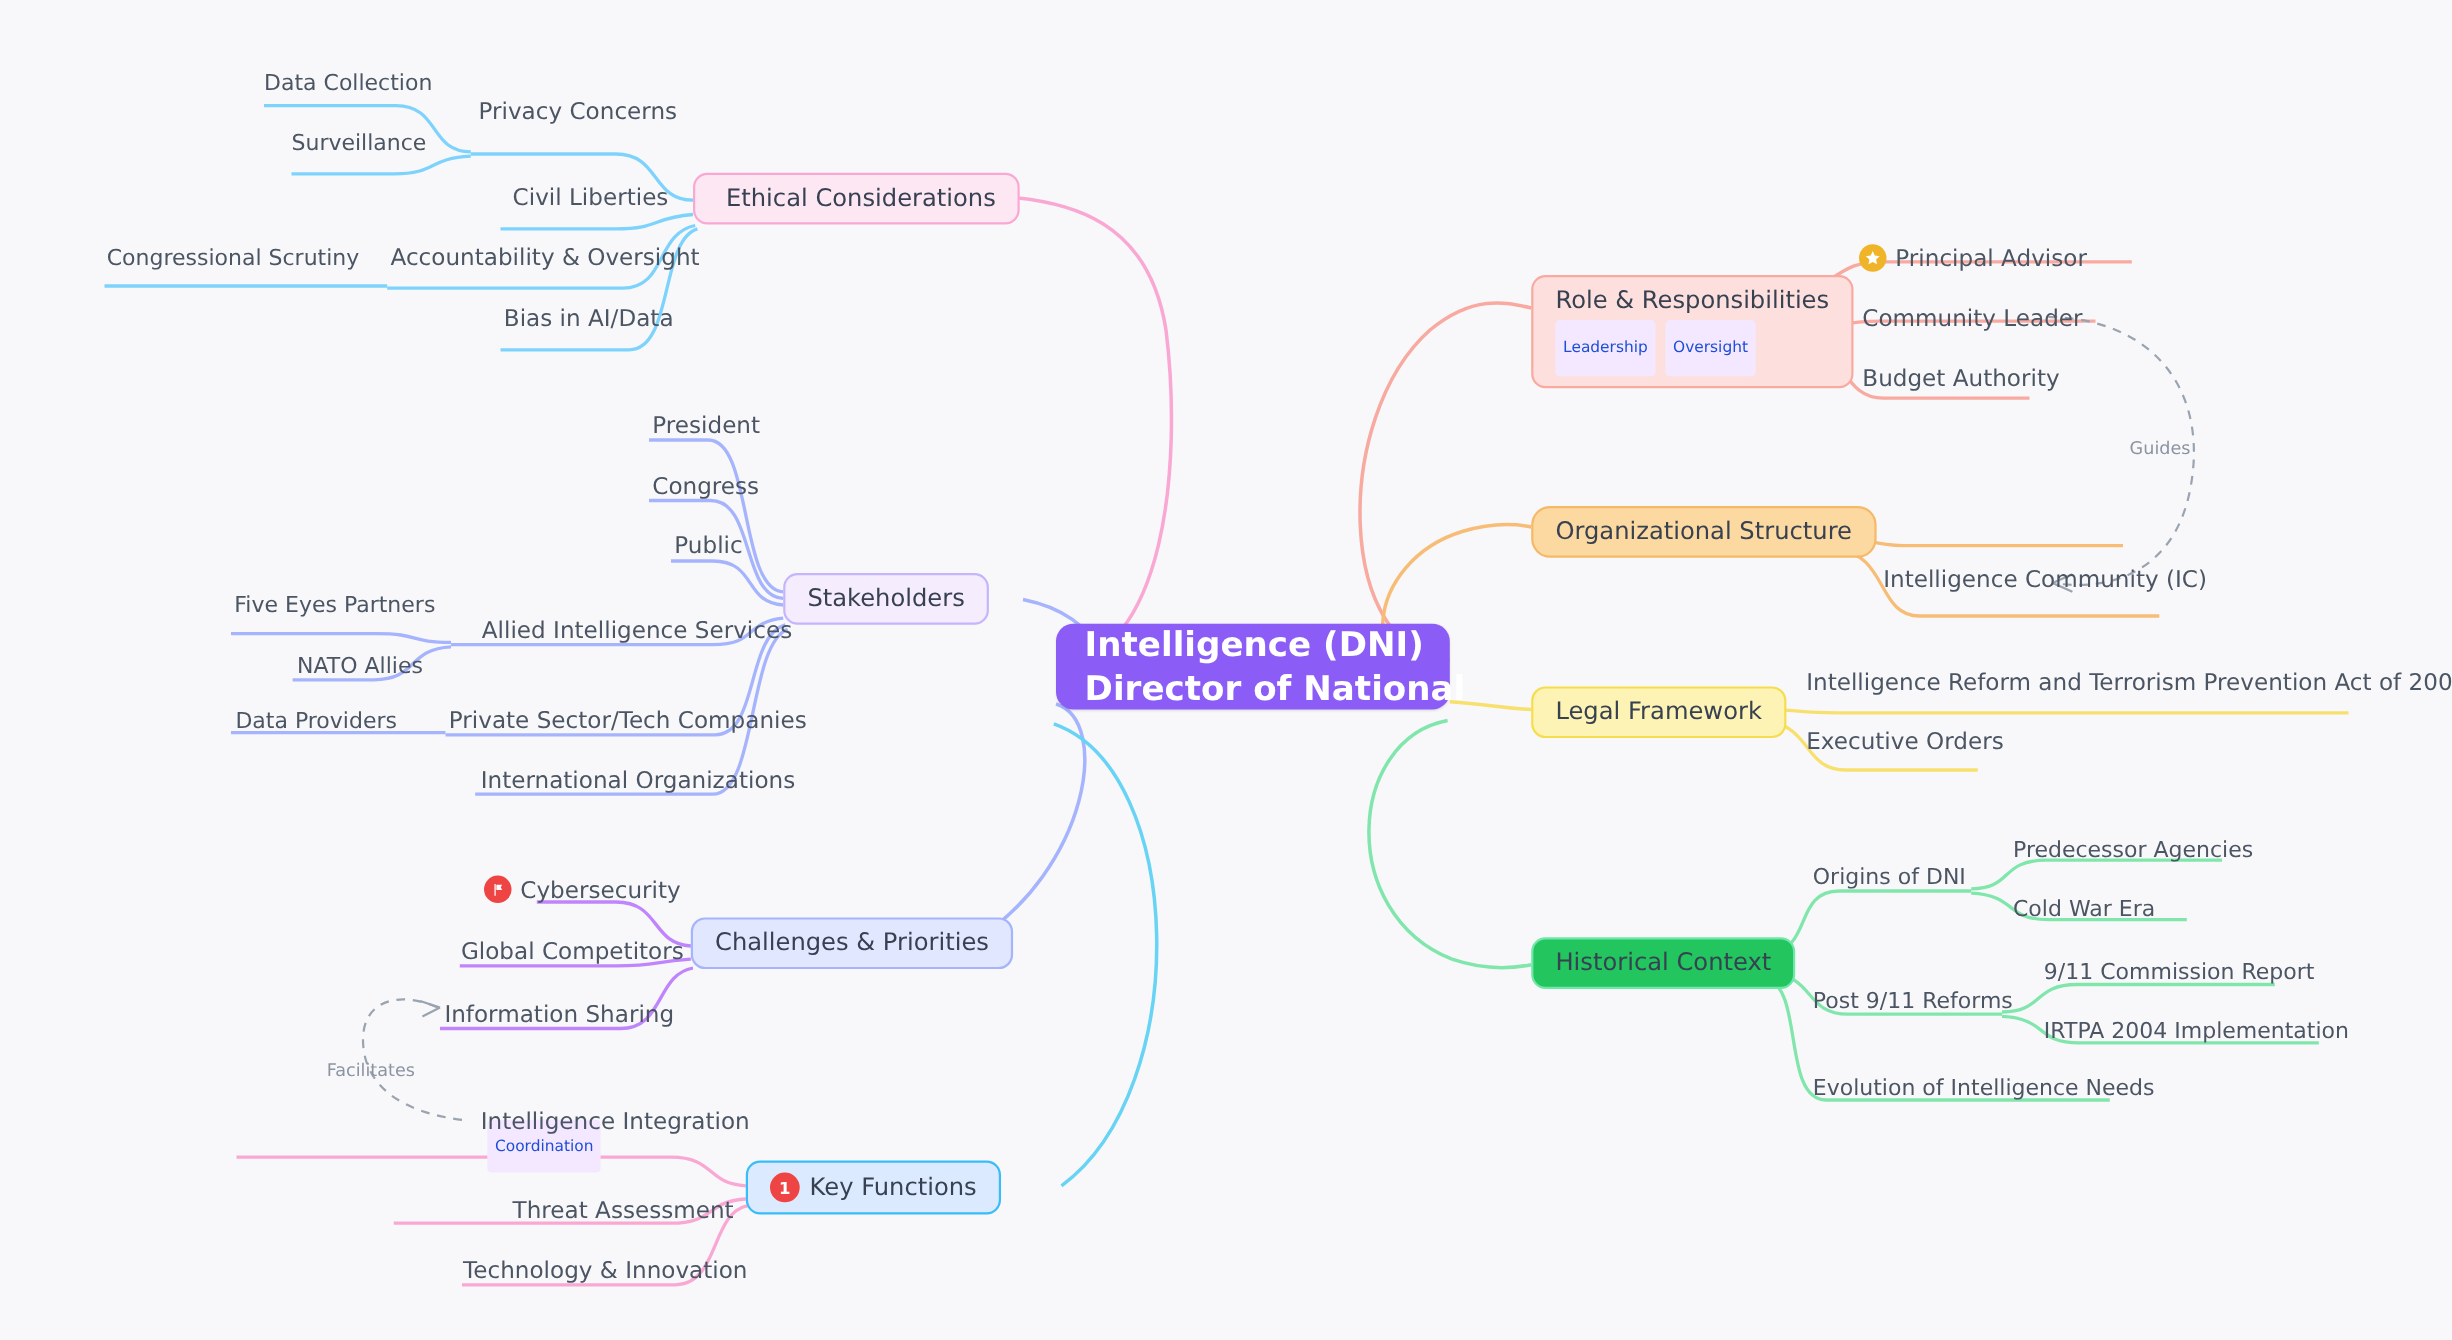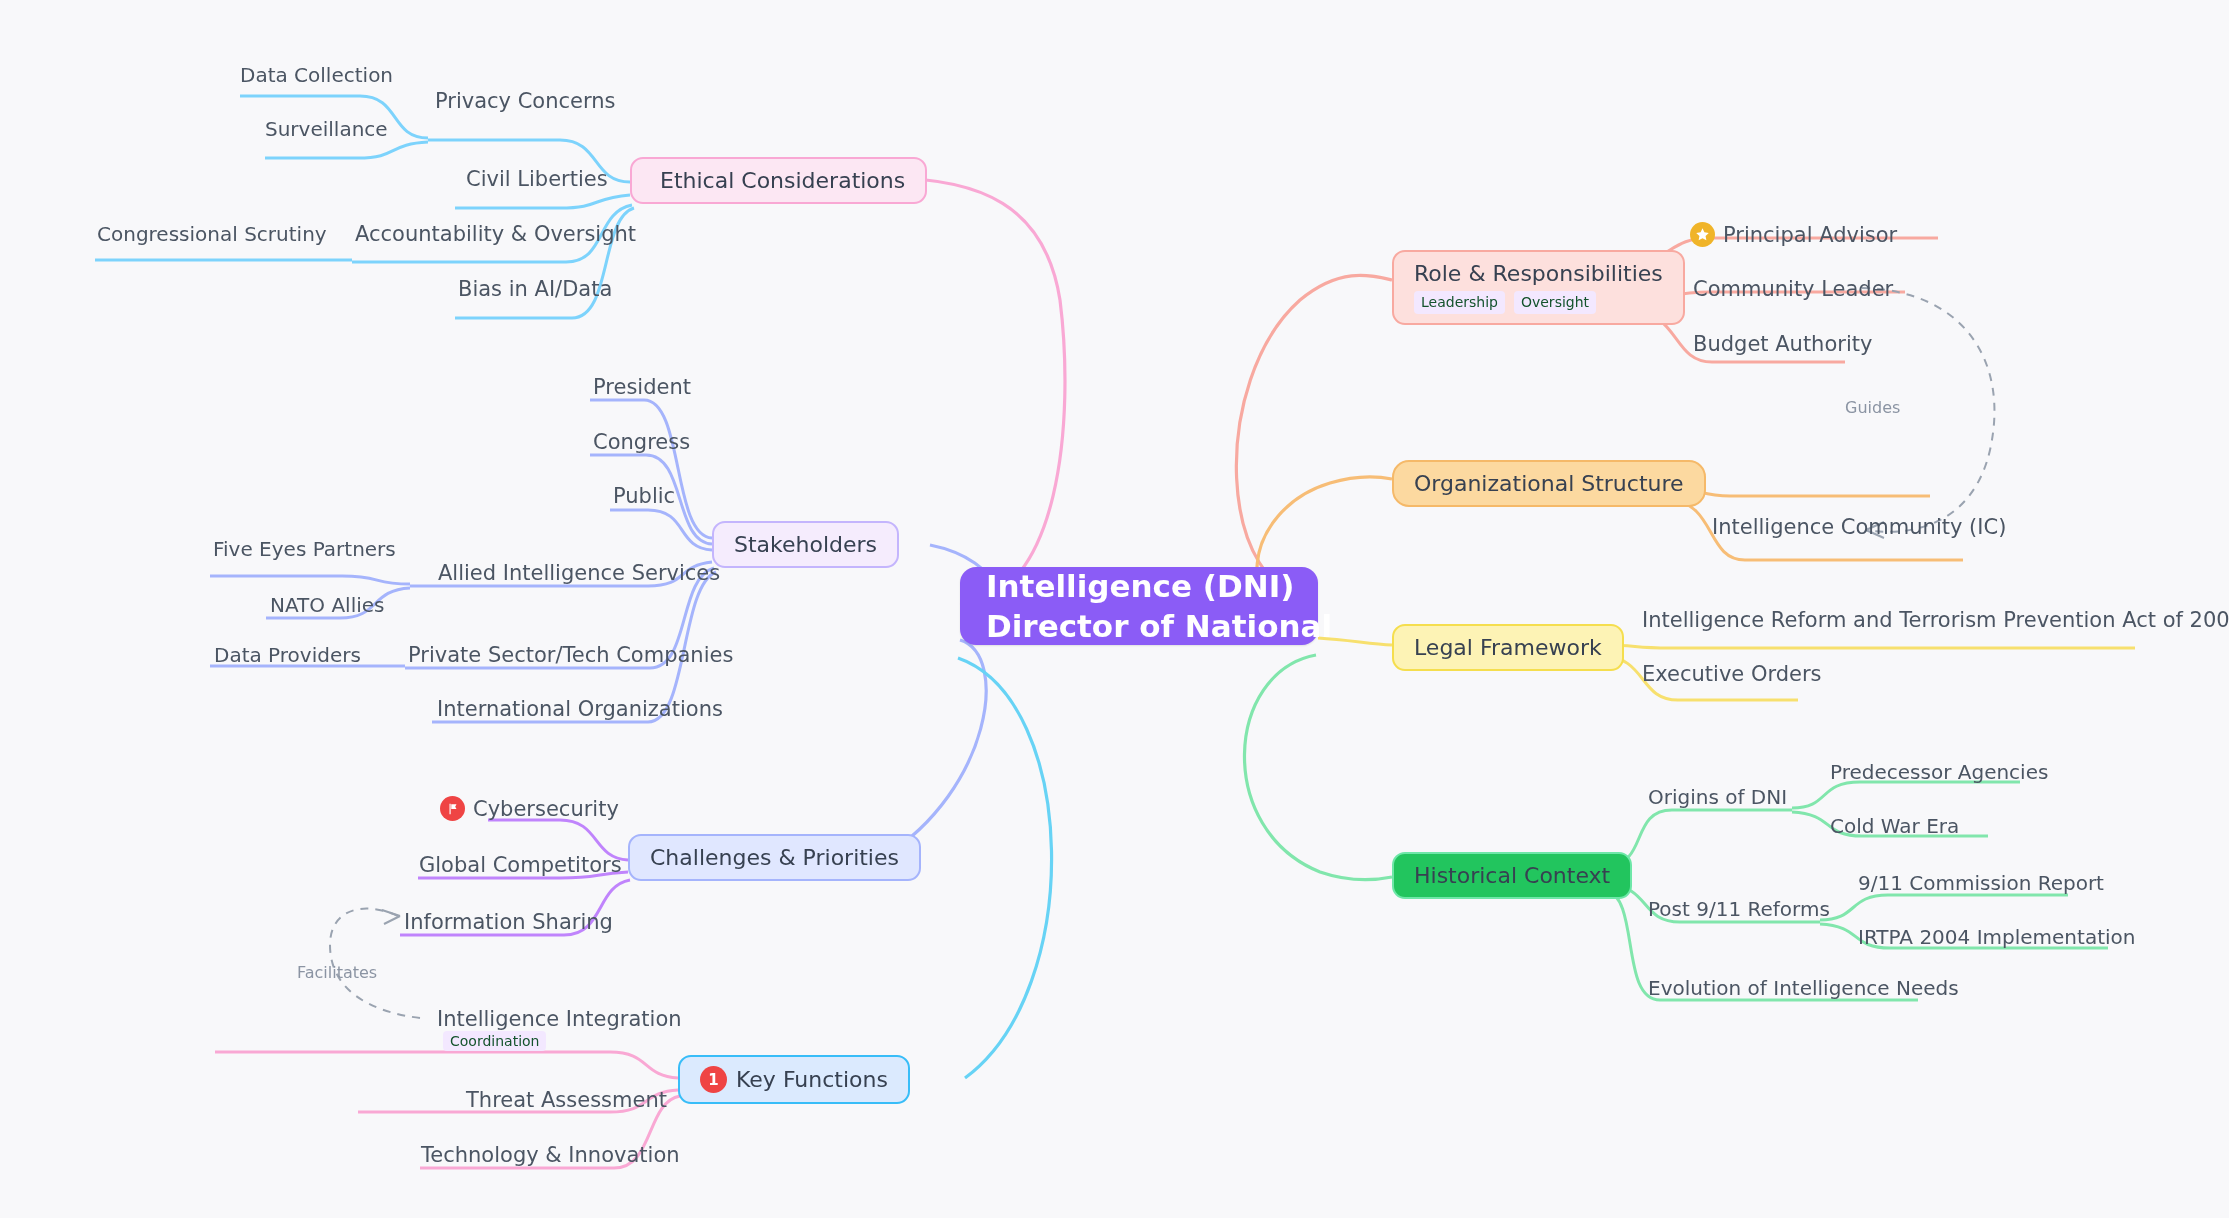--- a/index.html
+++ b/index.html
@@ -29,22 +29,22 @@
   
   .pill{
     border-radius:13px;border:2px solid;
     font-size:22px;color:#374151;
     padding:9px 20px;
     flex-direction:column;align-items:flex-start;
   }
   .pill .ttl{display:flex;align-items:center;gap:9px;}
   .pill .tags{display:flex;gap:9px;margin-top:5px;}
   .tag{
-    background:#f3e8ff;color:#14532d;
-    font-size:14px;border-radius:4px;padding:2px 7px;line-height:1.35;
+    background:#f3e8ff;color:#1d4ed8;
+    font-size:14px;border-radius:4px;padding:16px 7px;line-height:1.35;
   }
 
   
   .leaf{
     font-size:21px;color:#4b5563;background:transparent;
     justify-content:flex-start;
     gap:8px;
   }
   .leaf.sub{font-size:20px;}
   .leafbox{position:absolute;display:flex;flex-direction:column;align-items:flex-start;}
@@ -408,16 +408,16 @@
     <div class="node leaf" style="position:relative;">
       <span>Threat Assessment</span>
     </div>
   </div>
   <div class="leafbox" style="left:421px;top:1143px;">
     <div class="node leaf" style="position:relative;">
       <span>Technology &amp; Innovation</span>
     </div>
   </div>
 
-  <div class="rel-label" style="left:1845px;top:398px;">Guides</div>
+  <div class="rel-label" style="left:1936px;top:398px;">Guides</div>
   <div class="rel-label" style="left:297px;top:963px;">Facilitates</div>
 
 </div>
 
 </body></html>

